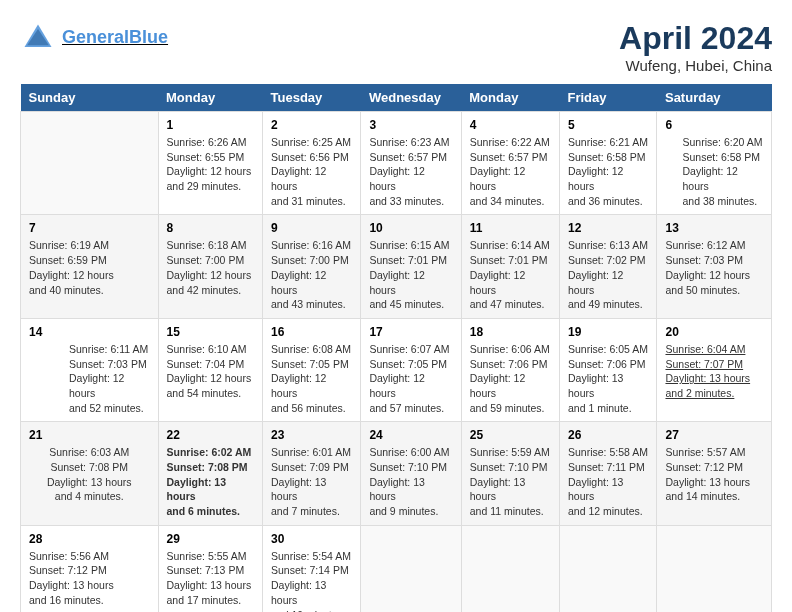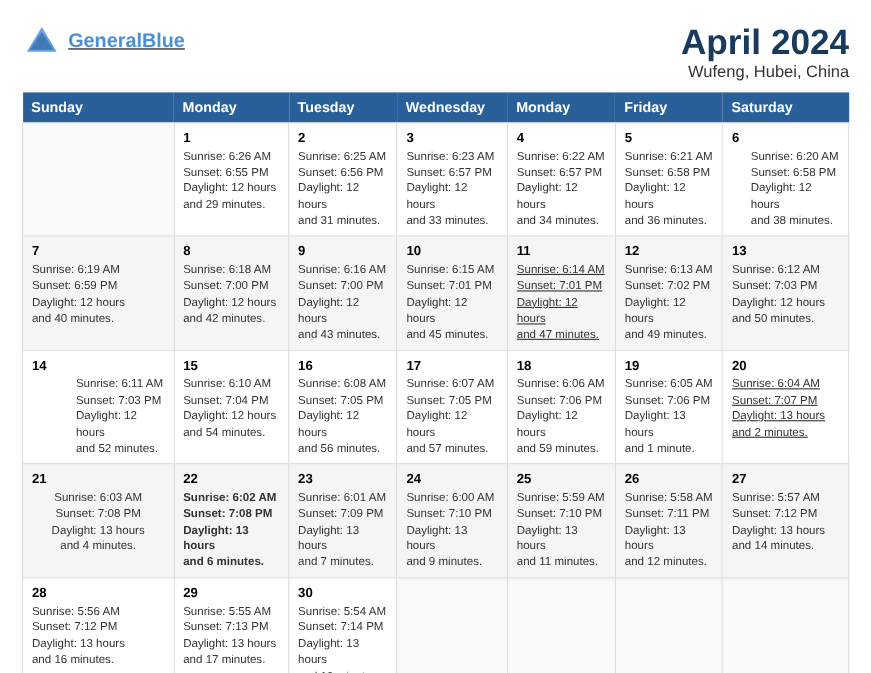--- a/index.html
+++ b/index.html
@@ -188,21 +188,21 @@
         </td>
         <td>
           <span class="day-num">10</span>
           <div class="day-info" style="white-space: pre-line;">Sunrise: 6:15 AM
 Sunset: 7:01 PM
 Daylight: 12 hours
 and 45 minutes.</div>
         </td>
         <td>
           <span class="day-num">11</span>
-          <div class="day-info" style="white-space: pre-line; text-decoration: underline;">Sunrise: 6:14 AM
+          <div class="day-info" style="white-space: pre-line;">Sunrise: 6:14 AM
 Sunset: 7:01 PM
 Daylight: 12 hours
 and 47 minutes.</div>
         </td>
         <td>
           <span class="day-num">12</span>
           <div class="day-info" style="white-space: pre-line;">Sunrise: 6:13 AM
 Sunset: 7:02 PM
 Daylight: 12 hours
 and 49 minutes.</div>

